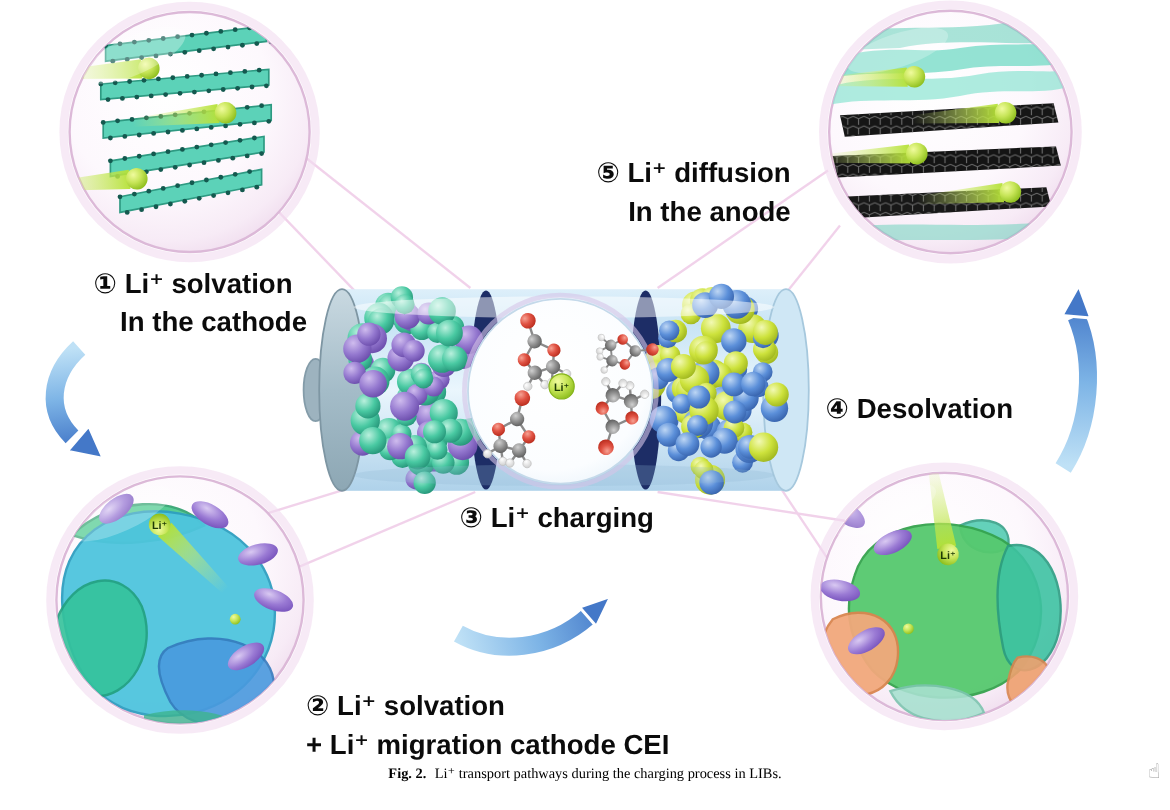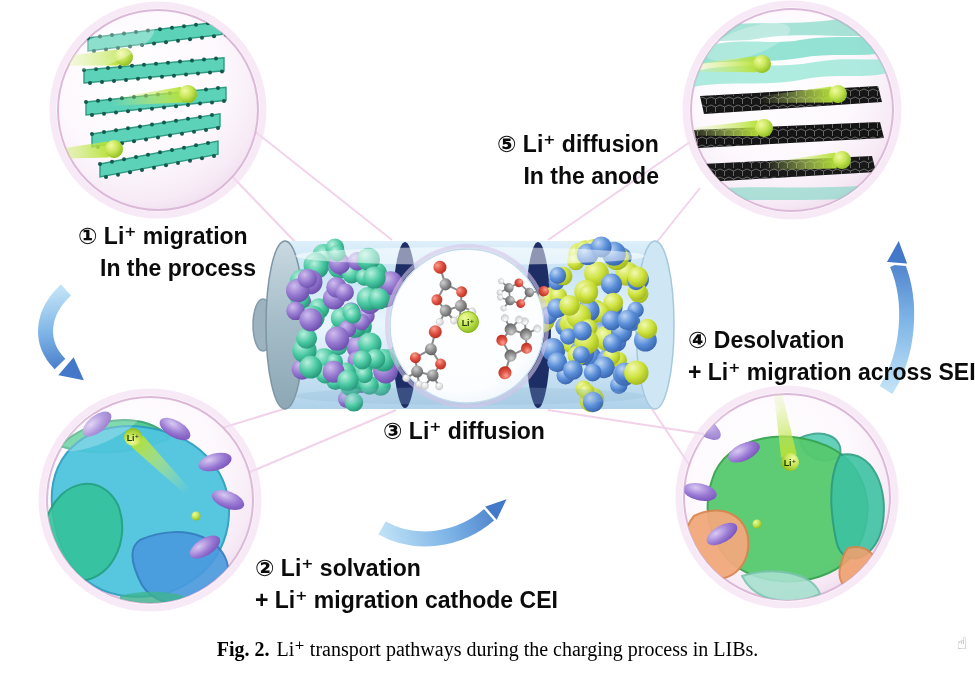--- a/index.html
+++ b/index.html
@@ -2,21 +2,21 @@
 <html><head>
 <meta charset="utf-8">
 <style>
   html,body{margin:0;padding:0;background:#ffffff;}
   .fig{position:relative;width:975px;height:675px;background:#ffffff;overflow:hidden;}
   .fig svg.scene{position:absolute;left:0;top:0;z-index:1;}
   .step-label{position:absolute;z-index:2;font-family:"Liberation Sans","DejaVu Sans",sans-serif;
     font-size:23px;font-weight:600;color:#0b0b0b;line-height:32px;white-space:nowrap;}
   .step-label .indent{margin-left:22px;text-align:right;}
   .caption{position:absolute;z-index:2;left:0;right:0;top:637px;text-align:center;color:#000;
-    font-family:"Liberation Serif","DejaVu Serif",serif;font-size:20px;}
+    font-family:"Liberation Serif","DejaVu Serif",serif;font-size:12px;}
   .caption .prefix{font-weight:bold;margin-right:7px;}
   .watermark{position:absolute;z-index:2;right:8px;top:633px;display:flex;align-items:center;gap:4px;
     font-family:"Liberation Sans","DejaVu Sans",sans-serif;font-size:19px;color:#9a9a9a;}
   .watermark .wicon{font-size:17px;}
 </style>
 </head>
 <body>
 
 <div class="fig">
 
@@ -579,35 +579,34 @@
     </g>
     <g>
       <path d="M886 390 C 909 354 913 302 897 264" stroke="#ffffff" stroke-width="23" fill="none" stroke-linecap="round" opacity="0.9"></path>
       <path d="M886 390 C 909 354 913 302 897 264" stroke="url(#ag3)" stroke-width="15" fill="none"></path>
       <polygon points="899,238 909,265 885,263" fill="#4478c8" stroke="#ffffff" stroke-width="2.5" stroke-linejoin="round"></polygon>
     </g>
   </g>
 </svg>
 
   <div class="step-label" style="left:78px;top:220px;">
-    <div>① Li⁺ migration</div>
-    <div class="indent">In the process</div>
+    <div>① Li⁺ solvation</div>
+    <div class="indent">In the cathode</div>
   </div>
   <div class="step-label" style="left:497px;top:128px;">
     <div>⑤ Li⁺ diffusion</div>
     <div class="indent">In the anode</div>
   </div>
   <div class="step-label" style="left:383px;top:415px;">
-    <div>③ Li⁺ diffusion</div>
+    <div>③ Li⁺ charging</div>
   </div>
   <div class="step-label" style="left:688px;top:324px;">
     <div>④ Desolvation</div>
-    <div>+ Li⁺ migration across SEI</div>
   </div>
-  <div class="step-label" style="left:255px;top:552px;">
+  <div class="step-label" style="left:255px;top:572px;">
     <div>② Li⁺ solvation</div>
     <div>+ Li⁺ migration cathode CEI</div>
   </div>
 
   <div class="caption">
     <span class="prefix">Fig. 2.</span><span>Li⁺ transport pathways during the charging process in LIBs.</span>
   </div>
 
   <div class="watermark">
     <span class="wicon">☝</span>

